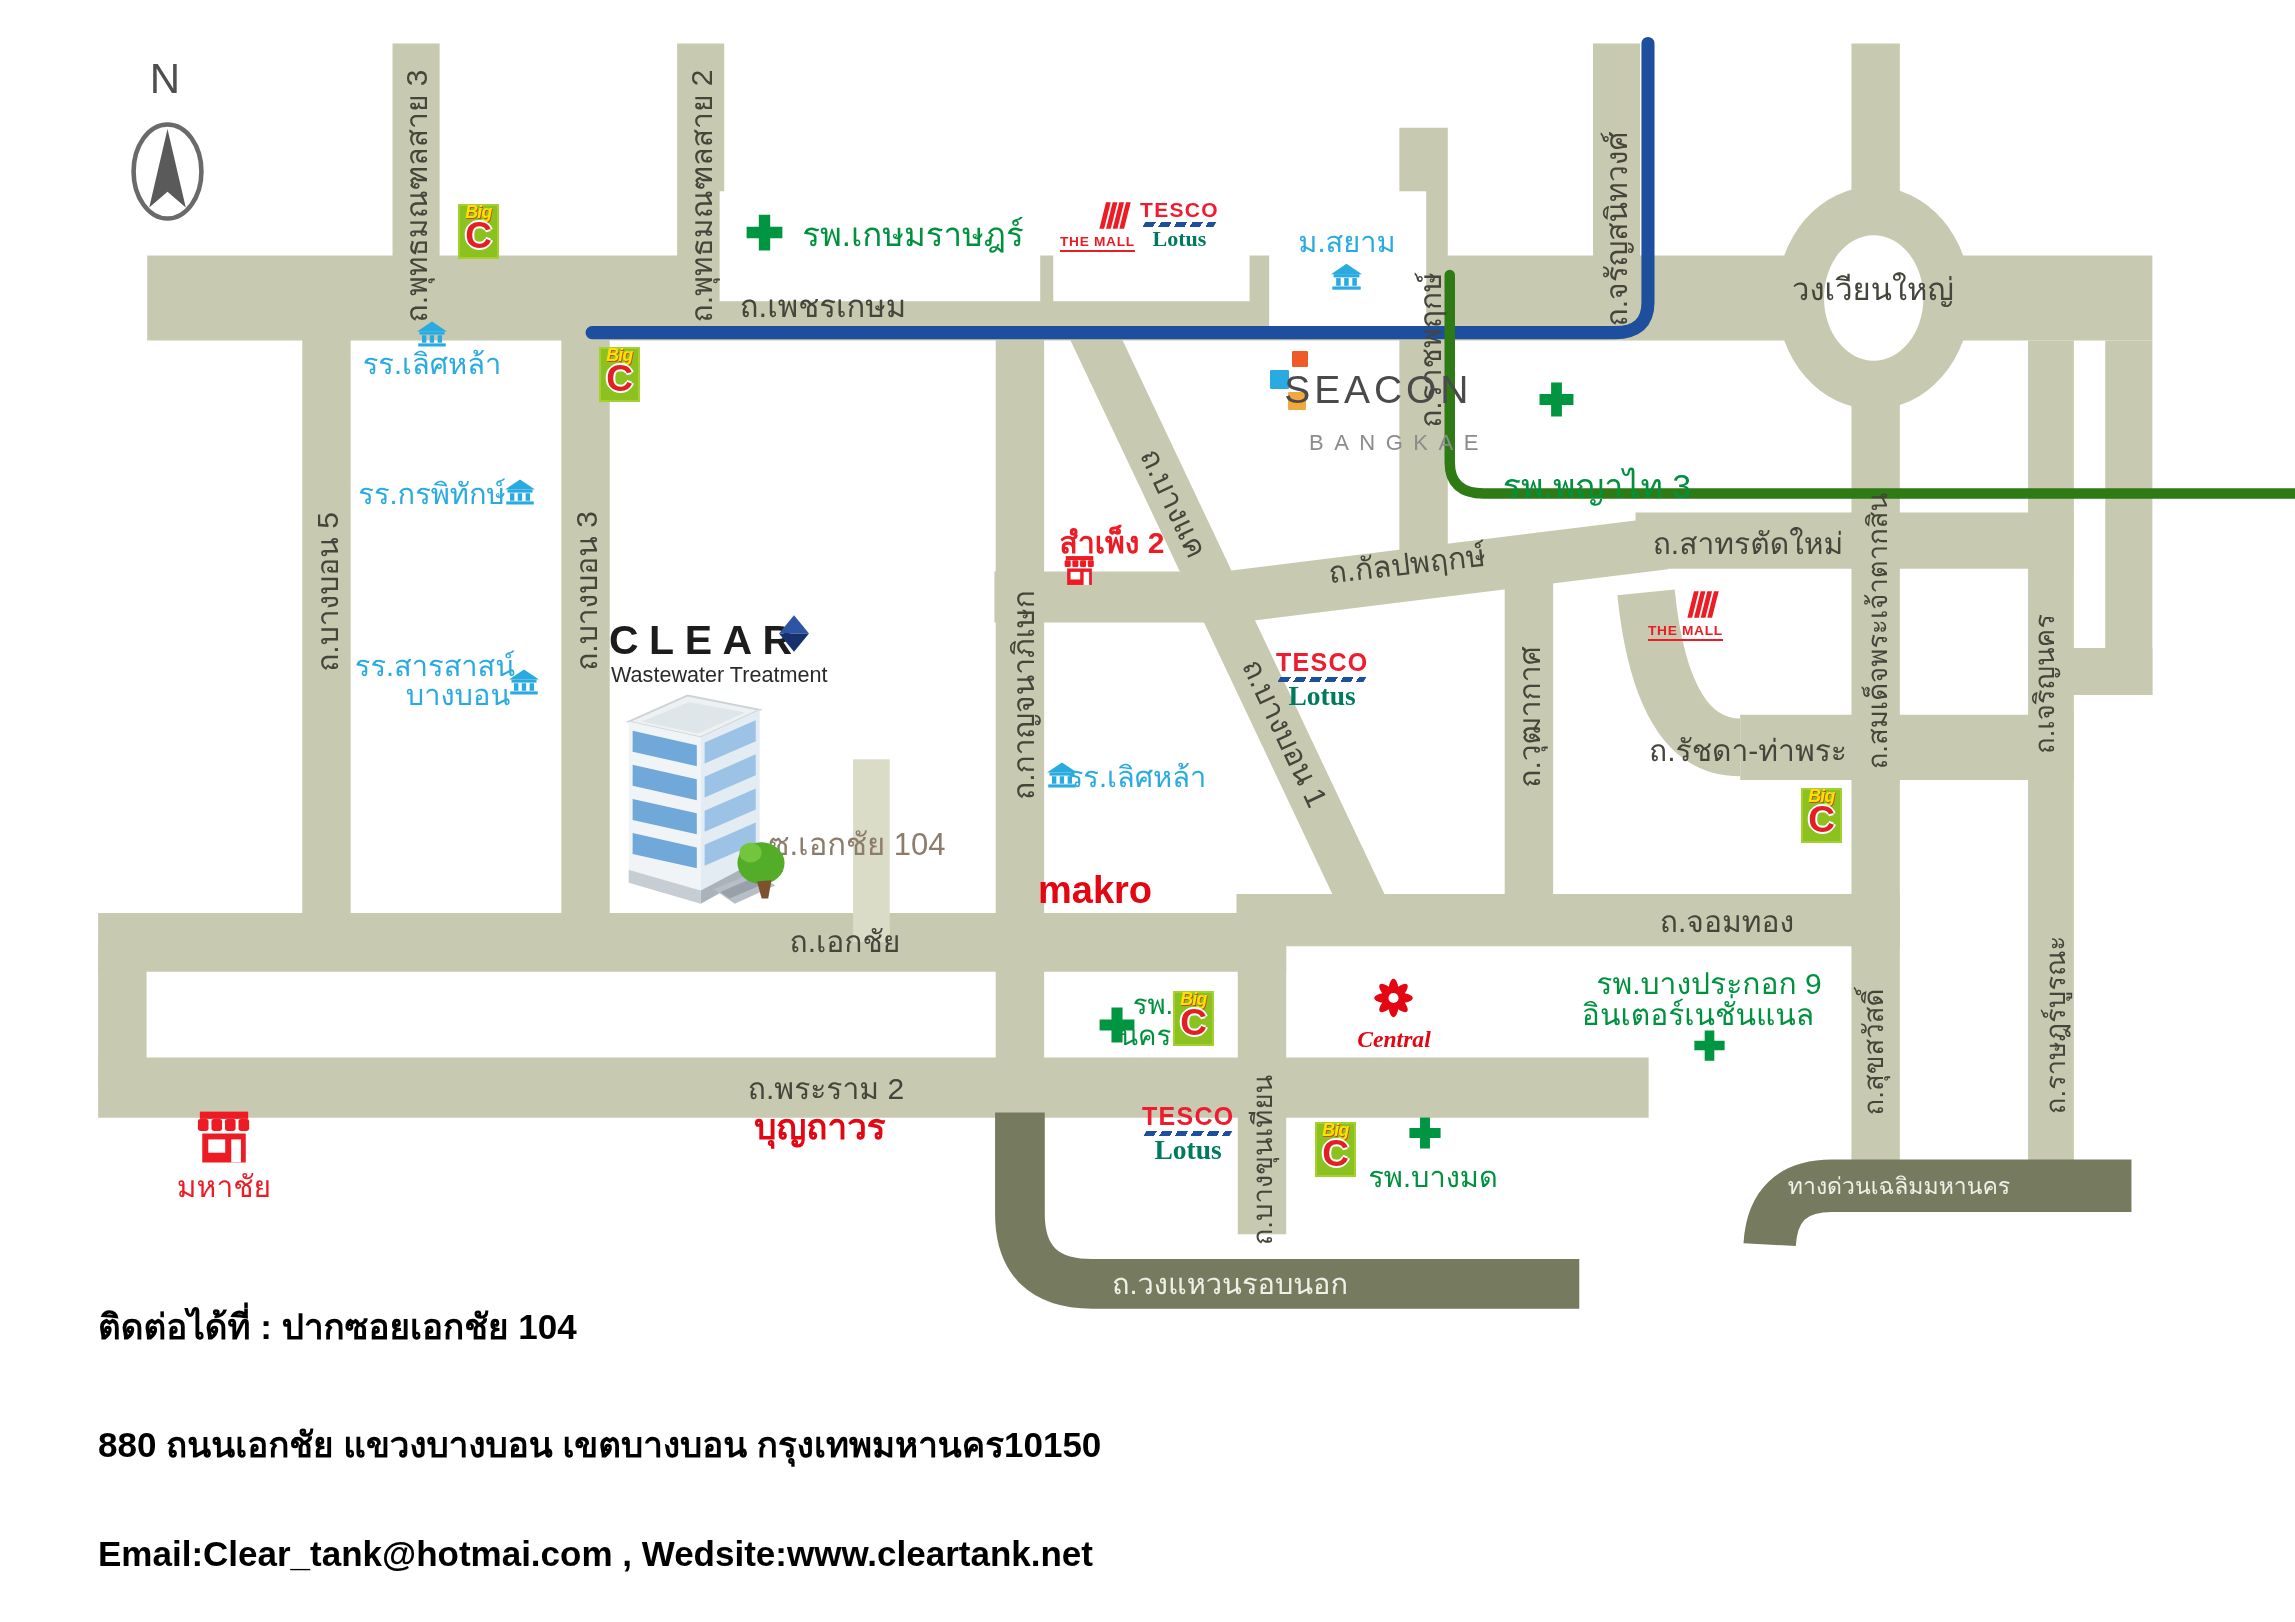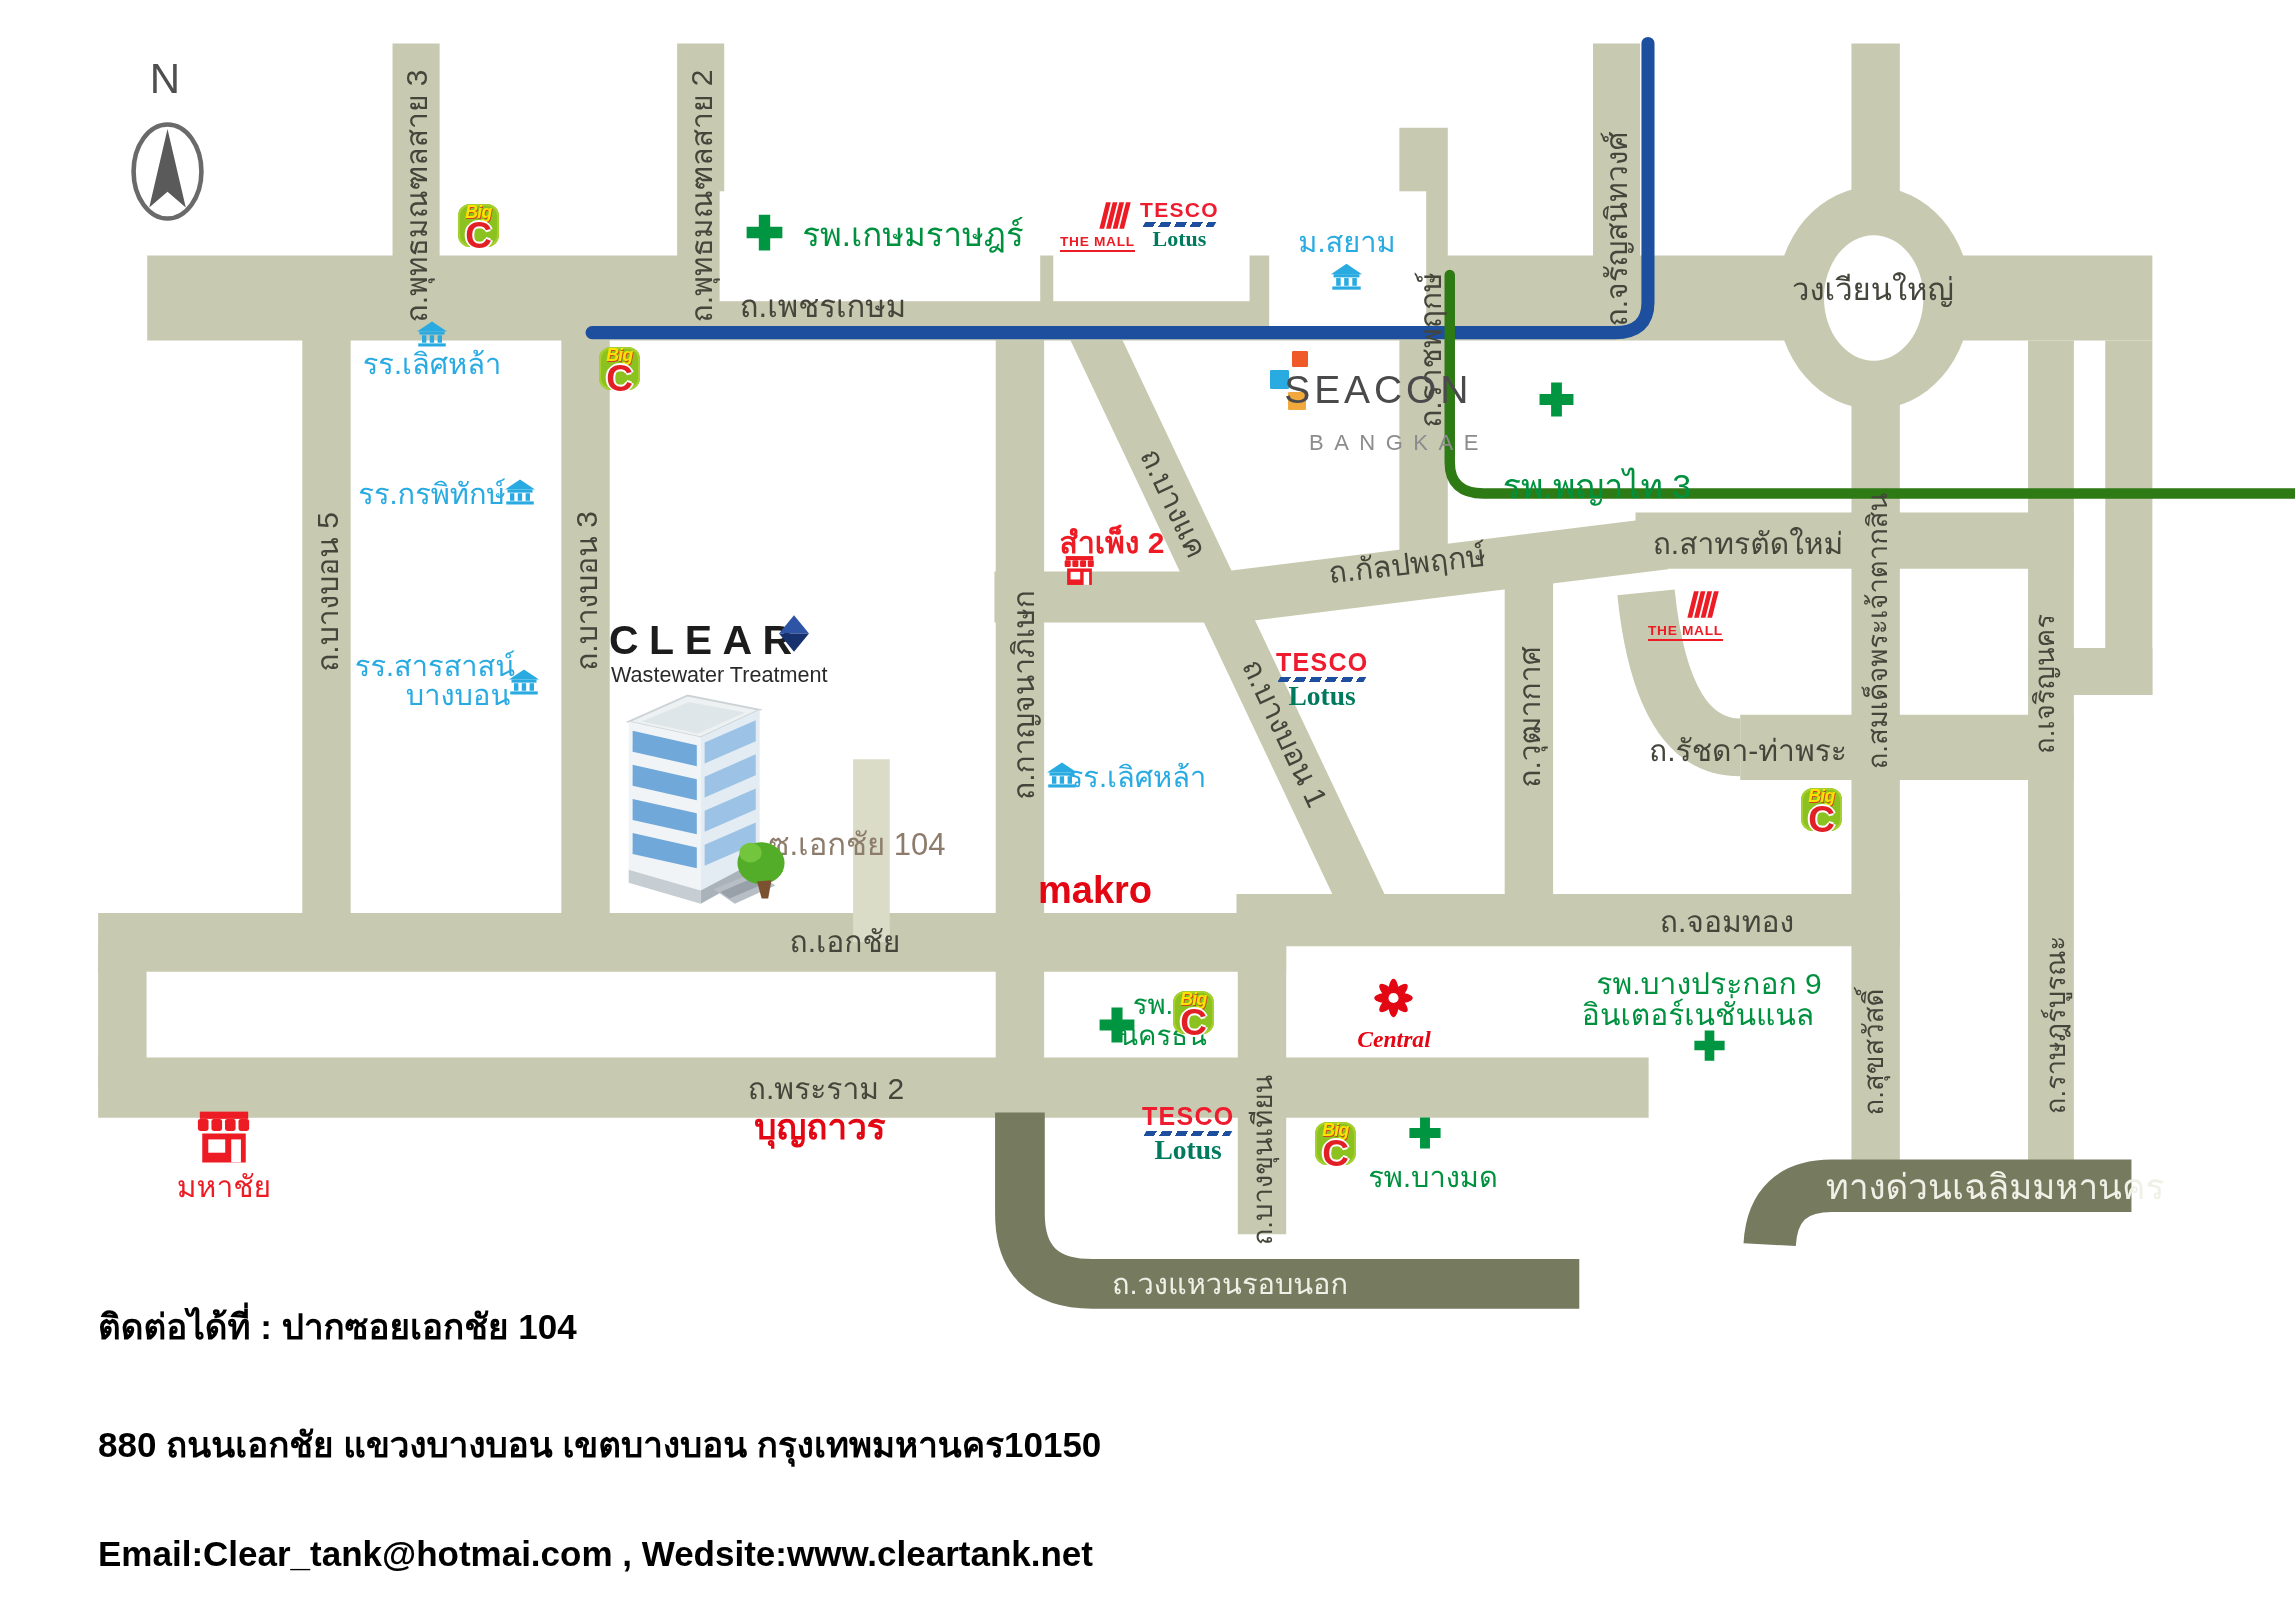--- a/index.html
+++ b/index.html
@@ -11,21 +11,21 @@
   .lbl.v{transform:translate(-50%,-50%) rotate(-90deg)}
   .lbl.dg{transform:translate(-50%,-50%) rotate(64.7deg)}
   .lbl.k{transform:translate(-50%,-50%) rotate(-6.5deg)}
   .lbl.w{color:#f0f0e6}
   .blue{color:#29abe2}
   .green{color:#00913f}
   .red{color:#ed1c24;font-weight:bold}
   .brown{color:#8d7c6b}
   .icon{position:absolute;z-index:6}
   
-  .bigc{position:absolute;width:41px;height:43px;background:#8cc220;border-radius:12px;
+  .bigc{position:absolute;width:41px;height:55px;background:#8cc220;border-radius:0;
         box-shadow:inset 0 0 0 2px #a6d02e;text-align:center;z-index:6}
   .bigc-big{display:block;color:#ffe100;font-weight:bold;font-style:italic;font-size:17.7px;
         line-height:17.7px;text-shadow:0.7px 0.7px 0 #c42;letter-spacing:-0.7px}
   .bigc-c{display:block;color:#e31f26;font-weight:900;font-size:37px;line-height:31px;margin-top:-1.3px;
         text-shadow:-2px 0 0 #fff,2px 0 0 #fff,0 -2px 0 #fff,0 2px 0 #fff}
   
   .tesco{position:absolute;text-align:center;z-index:6}
   .tesco-t{display:block;color:#ee1c2e;font-weight:800;font-size:25px;letter-spacing:1.3px;line-height:23.6px}
   .tesco-d{height:4.6px;margin:2.6px auto;width:86px;
         background:repeating-linear-gradient(90deg,#1d4f9e 0 10.5px,rgba(0,0,0,0) 10.5px 15.7px);
@@ -135,21 +135,21 @@
   <div class="lbl v" style="left:1877px;top:631px;font-size:27.5px">ถ.สมเด็จพระเจ้าตากสิน</div>
   <div class="lbl v" style="left:2044px;top:684px;font-size:27.5px">ถ.เจริญนคร</div>
   <div class="lbl" style="left:1748px;top:750px">ถ.รัชดา-ท่าพระ</div>
   <div class="lbl" style="left:1727px;top:921px">ถ.จอมทอง</div>
   <div class="lbl" style="left:845px;top:941px">ถ.เอกชัย</div>
   <div class="lbl" style="left:826px;top:1088px">ถ.พระราม 2</div>
   <div class="lbl v" style="left:1262px;top:1160px;font-size:27.5px">ถ.บางขุนเทียน</div>
   <div class="lbl v" style="left:1873px;top:1052px;font-size:27.5px">ถ.สุขสวัสดิ์</div>
   <div class="lbl v" style="left:2055px;top:1025px;font-size:27.5px">ถ.ราษฎร์บูรณะ</div>
   <div class="lbl w" style="left:1230px;top:1284px;font-size:29px">ถ.วงแหวนรอบนอก</div>
-  <div class="lbl w" style="left:1995px;top:1186px;font-size:35px">ทางด่วนเฉลิมมหานคร</div>
+  <div class="lbl w" style="left:1899px;top:1186px;font-size:23px">ทางด่วนเฉลิมมหานคร</div>
   <div class="lbl brown" style="left:857px;top:844px;font-size:31px">ซ.เอกชัย 104</div>
 
   <svg class="icon" style="left:745px;top:213px" width="39" height="39" viewBox="0 0 24 24">
     <path d="M8.5 1h7v7.5H23v7h-7.5V23h-7v-7.5H1v-7h7.5z" fill="#009540"></path>
     </svg>
   <div class="lbl green" style="left:913px;top:234px;font-size:33px">รพ.เกษมราษฎร์</div>
 
   <div class="mall" style="left:1060px;top:200px">
     <svg width="38" height="31" viewBox="0 0 40 32">
       <g fill="#ed1c24" transform="skewX(-14)">

